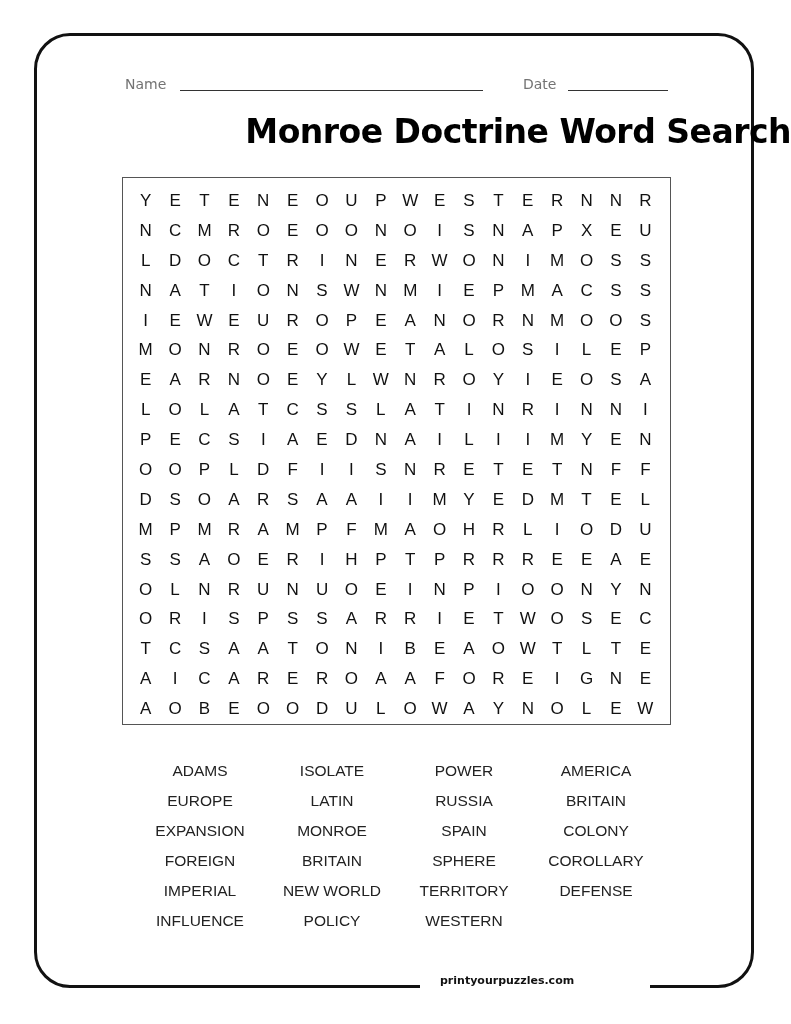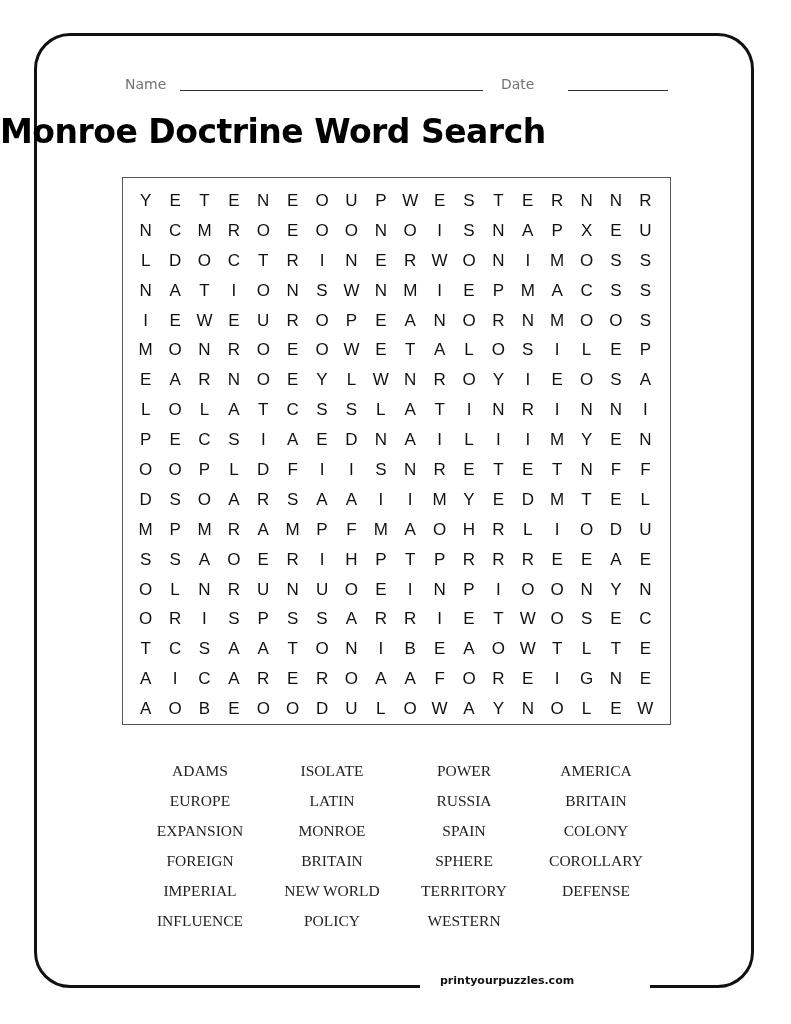--- a/index.html
+++ b/index.html
@@ -4,35 +4,35 @@
   <style>
     html, body { margin: 0; padding: 0; background: #ffffff; }
     body { width: 791px; height: 1024px; position: relative; overflow: hidden; font-family: "Liberation Sans", sans-serif; color: #111; }
     .frame {
       position: absolute; left: 34px; top: 33px; width: 720px; height: 955px;
       border: 3px solid #111; border-radius: 36px; box-sizing: border-box;
     }
     .name-row { position: absolute; top: 52px; left: 125px; width: 545px; height: 20px; font-family: "DejaVu Sans", sans-serif; font-size: 14px; color: #737373; margin-top: 24px; }
     .name-label { position: absolute; left: 0; top: 0; }
     .name-line { position: absolute; left: 55px; top: 14px; width: 303px; border-bottom: 1px solid #333; }
-    .date-label { position: absolute; left: 376px; top: 0; }
+    .date-label { position: absolute; left: 398px; top: 0; }
     .date-line { position: absolute; left: 443px; top: 14px; width: 100px; border-bottom: 1px solid #333; }
-    .title { position: absolute; top: 112px; left: 0; width: 791px; text-align: left; font-family: "DejaVu Sans", sans-serif; font-weight: bold; font-size: 33px; letter-spacing: -0.5px; color: #000; }
+    .title { position: absolute; top: 112px; left: 0; width: 791px; text-align: right; font-family: "DejaVu Sans", sans-serif; font-weight: bold; font-size: 33px; letter-spacing: -0.5px; color: #000; }
     .grid {
       position: absolute; left: 122px; top: 177px; width: 549px; height: 548px;
       border: 1px solid #555; box-sizing: border-box;
       display: grid; grid-template-columns: repeat(18, 29.4px); grid-template-rows: repeat(18, 29.9px);
       padding: 8px 0 0 8px;
     }
     .cell { font-family: "Liberation Sans", sans-serif; font-size: 17px; text-align: center; line-height: 29.9px; color: #111; }
     .words {
       position: absolute; left: 134px; top: 759px; width: 528px;
       display: grid; grid-template-columns: repeat(4, 132px); grid-auto-rows: 30px;
     }
-    .word { font-family: Liberation Serif, serif; font-size: 15.5px; text-align: center; color: #222; line-height: 24px; }
+    .word { font-family: Liberation Sans, sans-serif; font-size: 15.5px; text-align: center; color: #222; line-height: 24px; }
     .footer-bg { position: absolute; left: 420px; top: 972px; width: 230px; height: 30px; background: #fff; }
     .footer { position: absolute; left: 440px; top: 974px; font-family: "DejaVu Sans", sans-serif; font-weight: bold; font-size: 11px; color: #111; }
   </style>
 </head>
 <body>
 
 <div class="frame"></div>
 
 <div class="name-row">
   <span class="name-label">Name</span>

